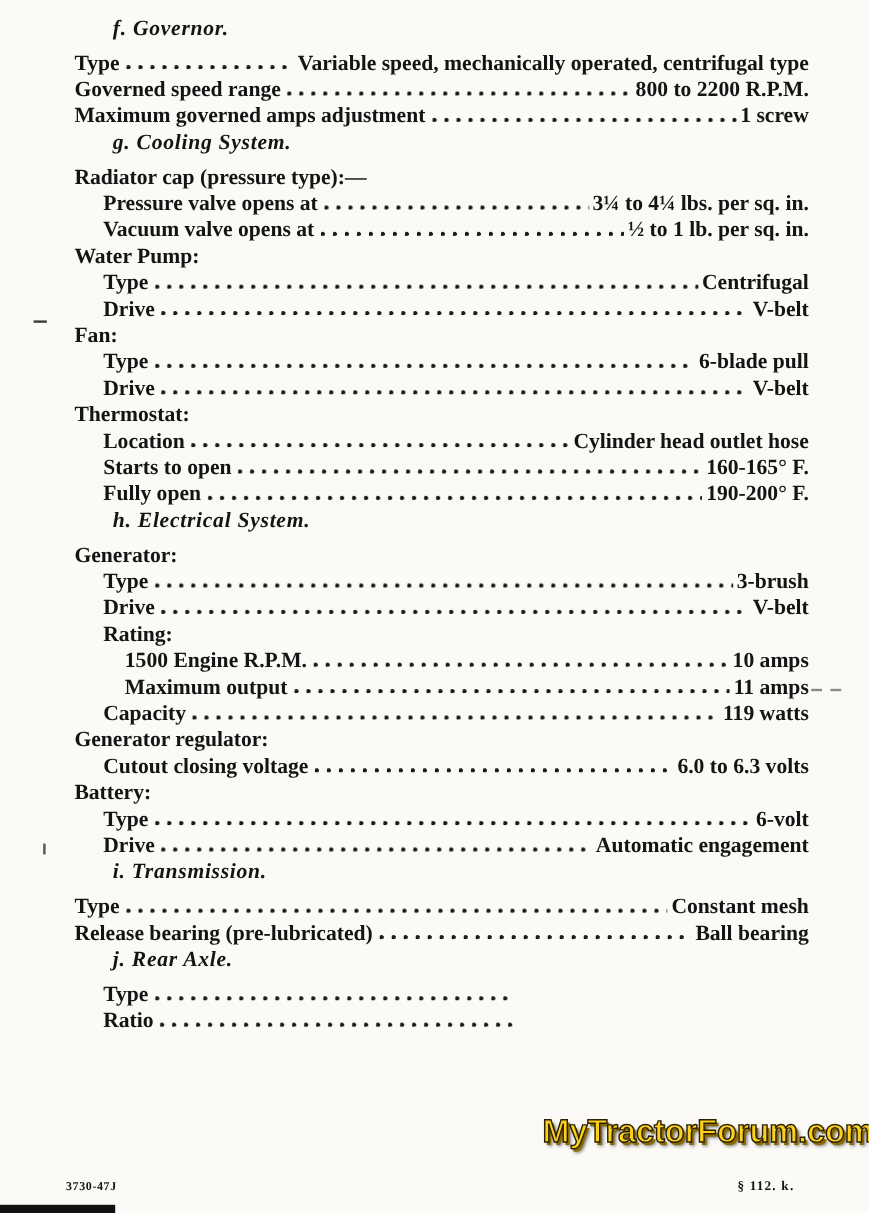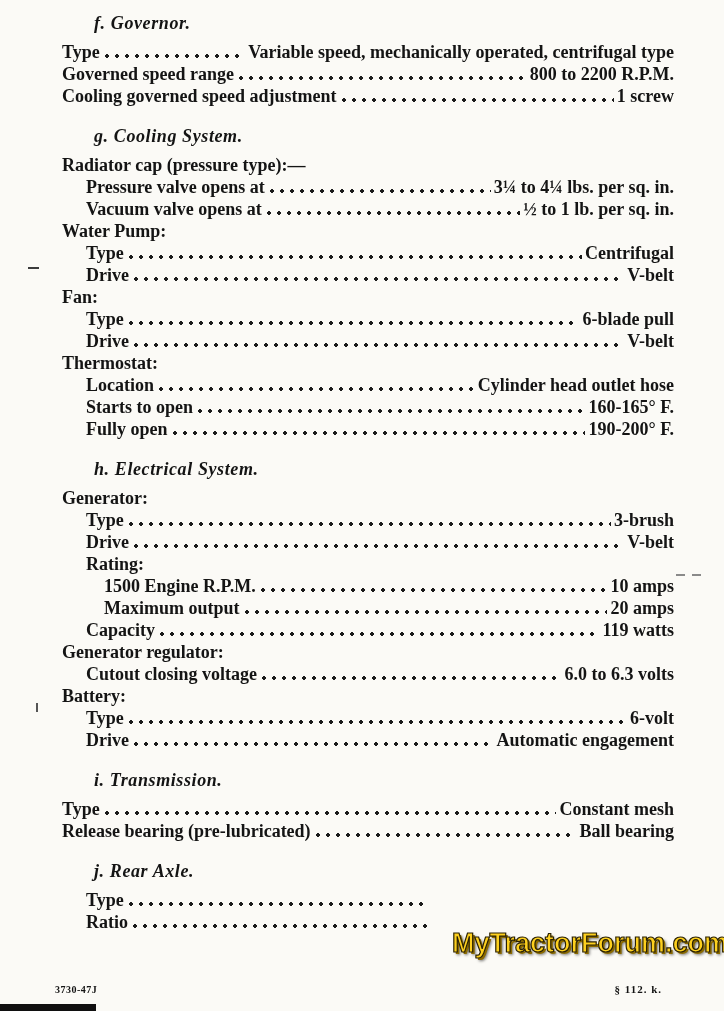--- a/index.html
+++ b/index.html
@@ -7,21 +7,21 @@
   body {
     position:relative;
     overflow:hidden;
     background:#fbfaf6;
     color:#141414;
     font-family:"Liberation Serif", serif;
     font-weight:bold;
   }
   .page { position:absolute; inset:0; padding:12px 50px 0 62px; }
 
-  .section { margin-top:18px; }
+  .section { }
   .section:first-child { margin-top:0; }
   .heading {
     padding-left:32px;
     font-size:18px;
     line-height:22px;
     letter-spacing:0.6px;
     margin-bottom:7px;
     white-space:nowrap;
     font-style:italic;
   }
@@ -85,21 +85,21 @@
       <span class="lbl">Type</span>
       <span class="dots"></span>
       <span class="val">Variable speed, mechanically operated, centrifugal type</span>
     </div>
     <div class="row">
       <span class="lbl">Governed speed range</span>
       <span class="dots"></span>
       <span class="val">800 to 2200 R.P.M.</span>
     </div>
     <div class="row">
-      <span class="lbl">Cooling governed speed adjustment</span>
+      <span class="lbl">Maximum governed amps adjustment</span>
       <span class="dots"></span>
       <span class="val">1 screw</span>
     </div>
   </div>
 
   <div class="section">
     <div class="heading">g. Cooling System.</div>
     <div class="row">
       <span class="lbl">Radiator cap (pressure type):—</span>
     </div>
@@ -178,21 +178,21 @@
       <span class="lbl">Rating:</span>
     </div>
     <div class="row i2">
       <span class="lbl">1500 Engine R.P.M.</span>
       <span class="dots"></span>
       <span class="val">10 amps</span>
     </div>
     <div class="row i2">
       <span class="lbl">Maximum output</span>
       <span class="dots"></span>
-      <span class="val">20 amps</span>
+      <span class="val">11 amps</span>
     </div>
     <div class="row i1">
       <span class="lbl">Capacity</span>
       <span class="dots"></span>
       <span class="val">119 watts</span>
     </div>
     <div class="row">
       <span class="lbl">Generator regulator:</span>
     </div>
     <div class="row i1">

